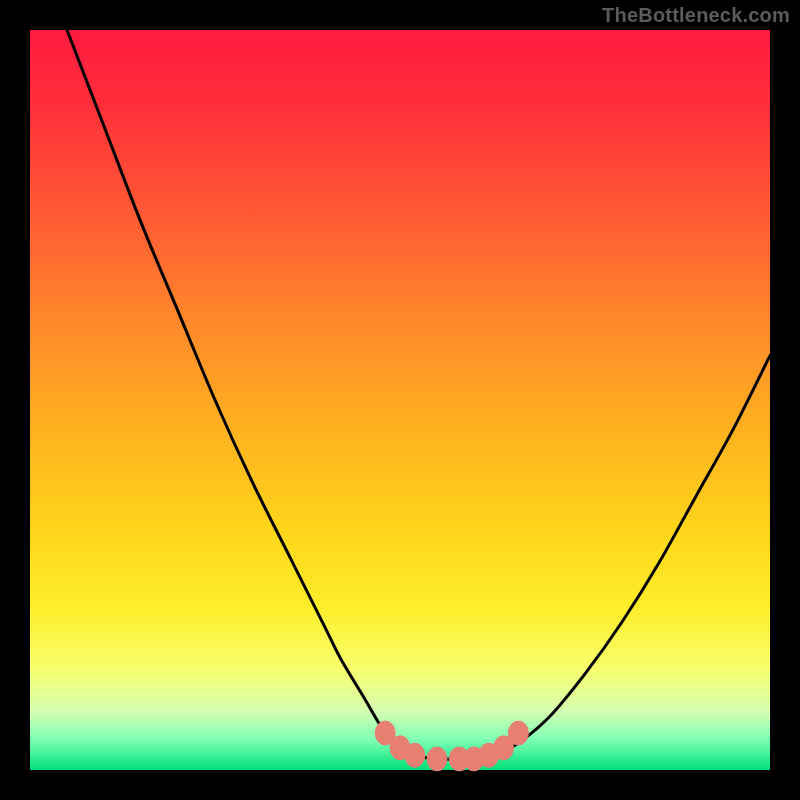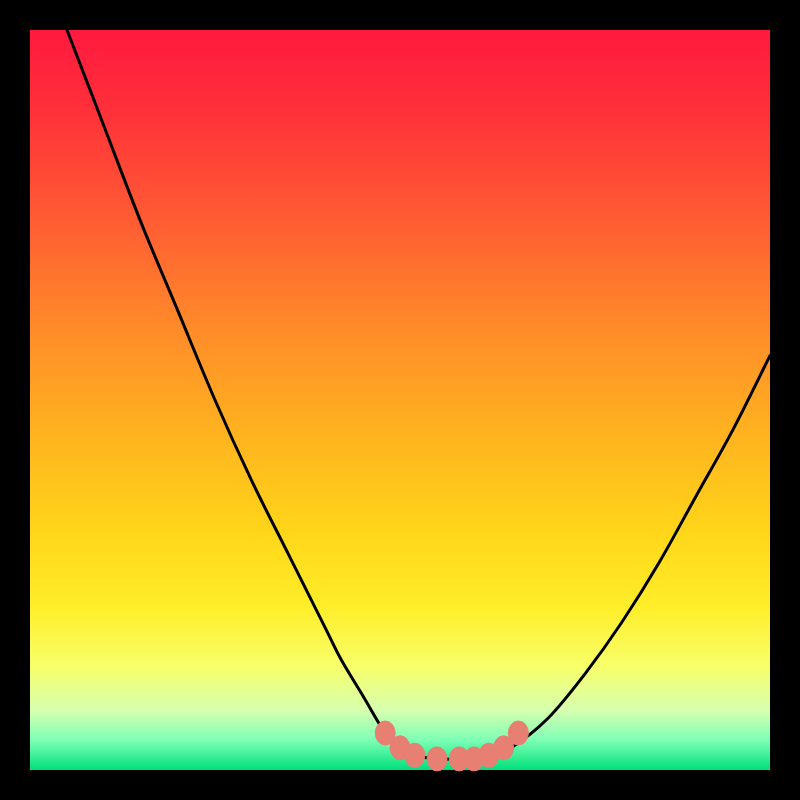--- a/index.html
+++ b/index.html
@@ -75,13 +75,14 @@
           <ellipse cx="384.8" cy="725.2" rx="10" ry="12" fill="#e77f73" stroke="#e77f73" stroke-width="1"></ellipse>
           <ellipse cx="407.0" cy="728.9" rx="10" ry="12" fill="#e77f73" stroke="#e77f73" stroke-width="1"></ellipse>
           <ellipse cx="429.2" cy="728.9" rx="10" ry="12" fill="#e77f73" stroke="#e77f73" stroke-width="1"></ellipse>
           <ellipse cx="444.0" cy="728.9" rx="10" ry="12" fill="#e77f73" stroke="#e77f73" stroke-width="1"></ellipse>
           <ellipse cx="458.8" cy="725.2" rx="10" ry="12" fill="#e77f73" stroke="#e77f73" stroke-width="1"></ellipse>
           <ellipse cx="473.6" cy="717.8" rx="10" ry="12" fill="#e77f73" stroke="#e77f73" stroke-width="1"></ellipse>
           <ellipse cx="488.4" cy="703.0" rx="10" ry="12" fill="#e77f73" stroke="#e77f73" stroke-width="1"></ellipse>
         </g>
     </svg>
   </div>
+  <div class="watermark">TheBottleneck.com</div>
 </div>
 
 </body></html>

